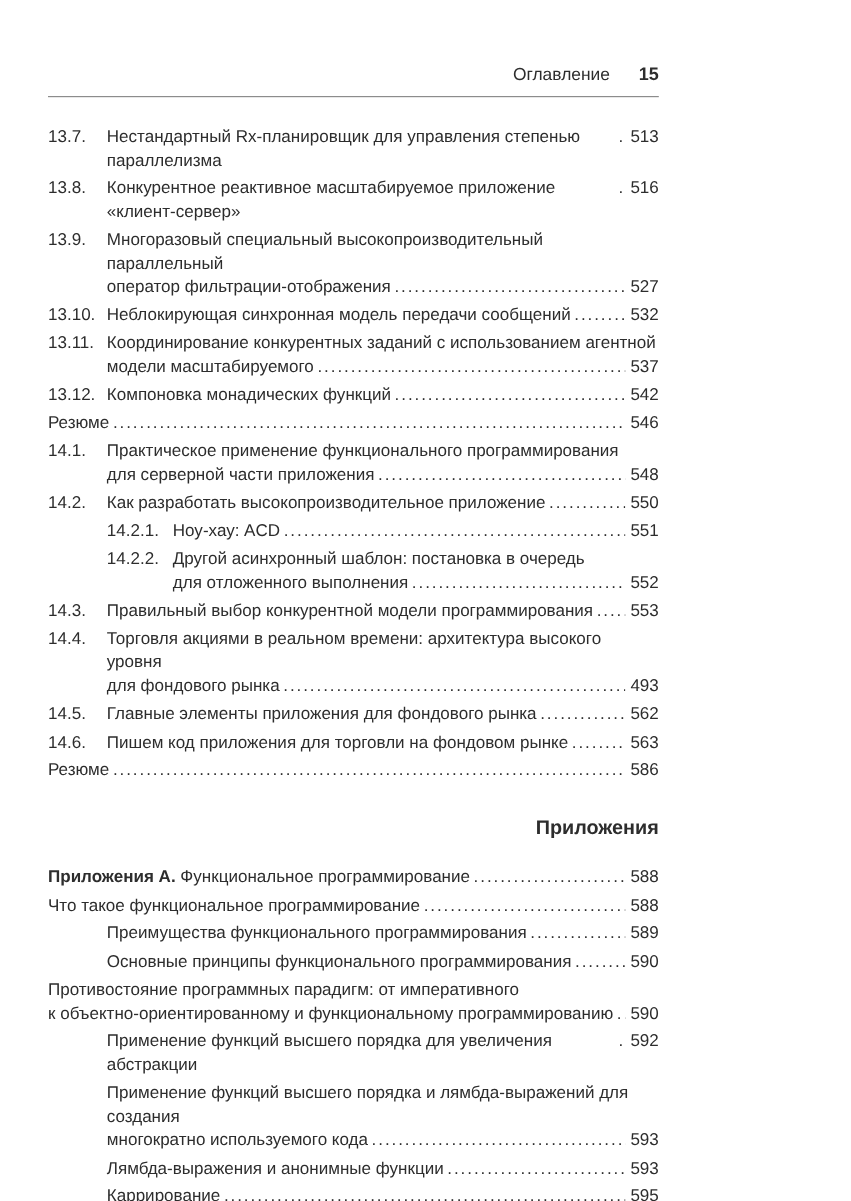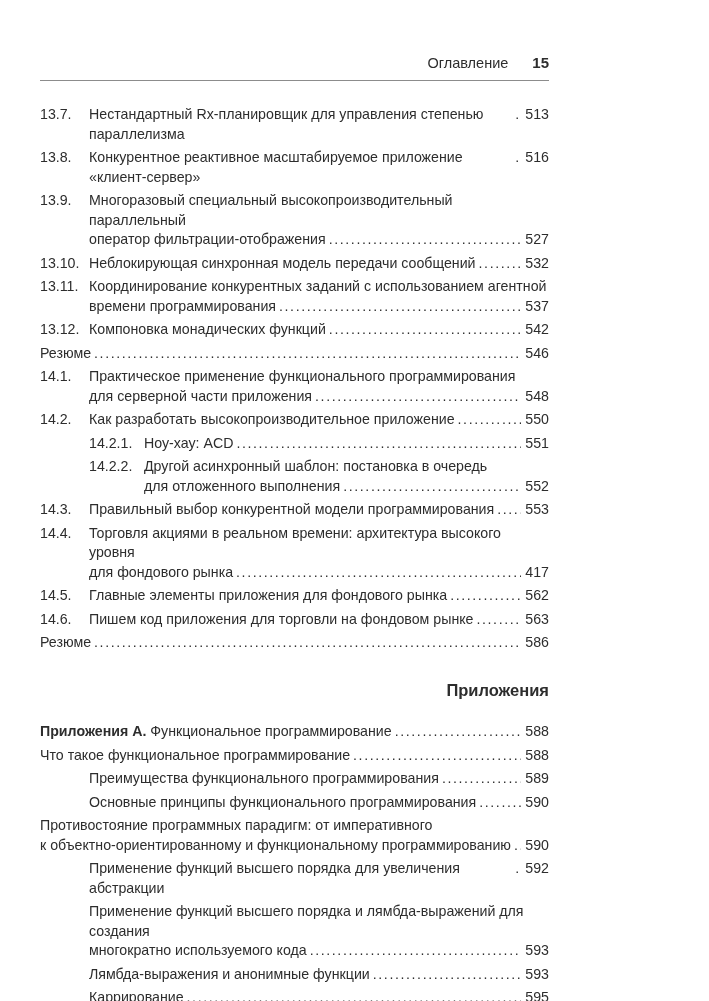--- a/index.html
+++ b/index.html
@@ -111,21 +111,21 @@
         <div class="line last">
           <span class="txt">Неблокирующая синхронная модель передачи сообщений</span>
           <span class="dots"></span>
           <span class="pg">532</span>
         </div>
       </div>
       <div class="entry" style="padding-left: 49px;">
         <span class="num" style="left: 0px;">13.11.</span>
         <div class="line"><span class="txt">Координирование конкурентных заданий с использованием агентной</span></div>
         <div class="line last">
-          <span class="txt">времени программирования</span>
+          <span class="txt">модели масштабируемого</span>
           <span class="dots"></span>
           <span class="pg">537</span>
         </div>
       </div>
       <div class="entry" style="padding-left: 49px;">
         <span class="num" style="left: 0px;">13.12.</span>
         <div class="line last">
           <span class="txt">Компоновка монадических функций</span>
           <span class="dots"></span>
           <span class="pg">542</span>
@@ -179,21 +179,21 @@
           <span class="dots"></span>
           <span class="pg">553</span>
         </div>
       </div>
       <div class="entry" style="padding-left: 49px;">
         <span class="num" style="left: 0px;">14.4.</span>
         <div class="line"><span class="txt">Торговля акциями в реальном времени: архитектура высокого уровня</span></div>
         <div class="line last">
           <span class="txt">для фондового рынка</span>
           <span class="dots"></span>
-          <span class="pg">417</span>
+          <span class="pg">493</span>
         </div>
       </div>
       <div class="entry" style="padding-left: 49px;">
         <span class="num" style="left: 0px;">14.5.</span>
         <div class="line last">
           <span class="txt">Главные элементы приложения для фондового рынка</span>
           <span class="dots"></span>
           <span class="pg">562</span>
         </div>
       </div>

